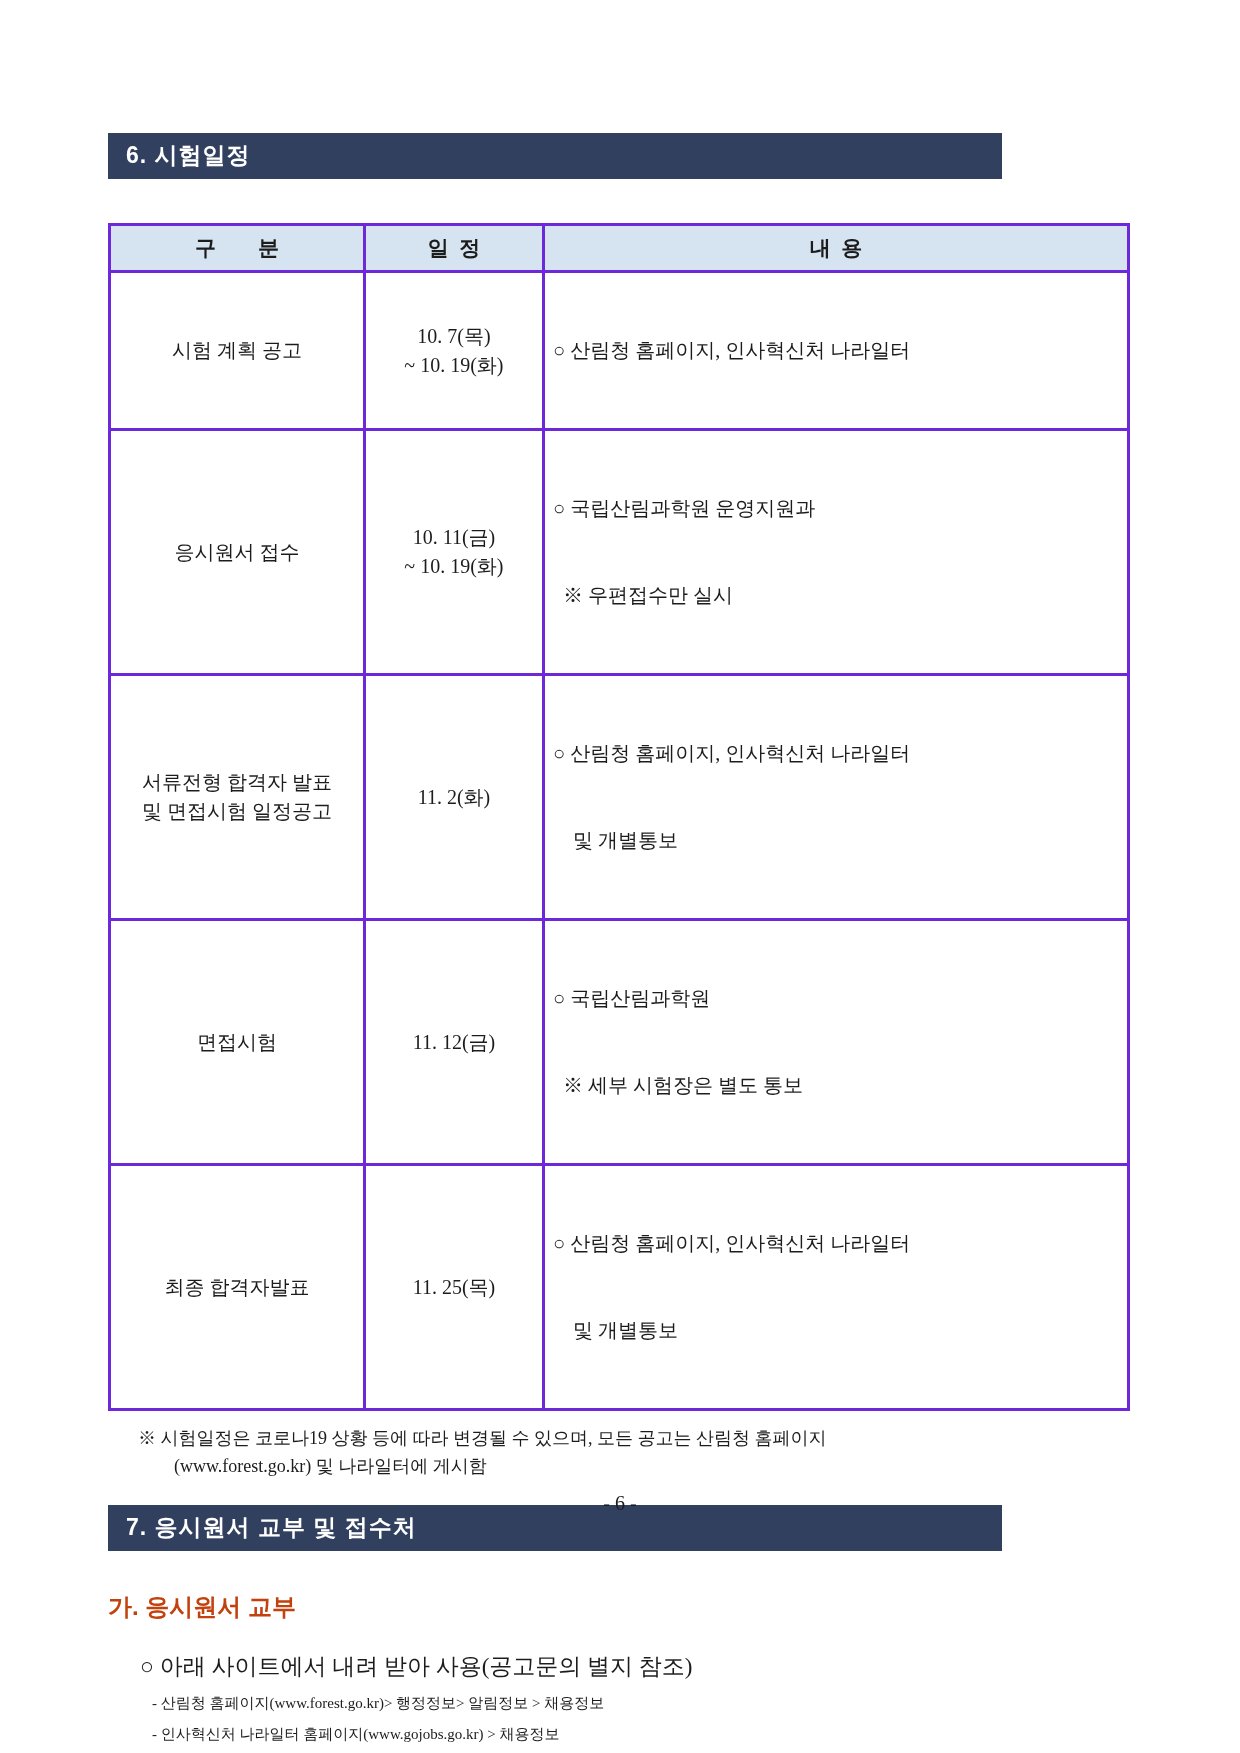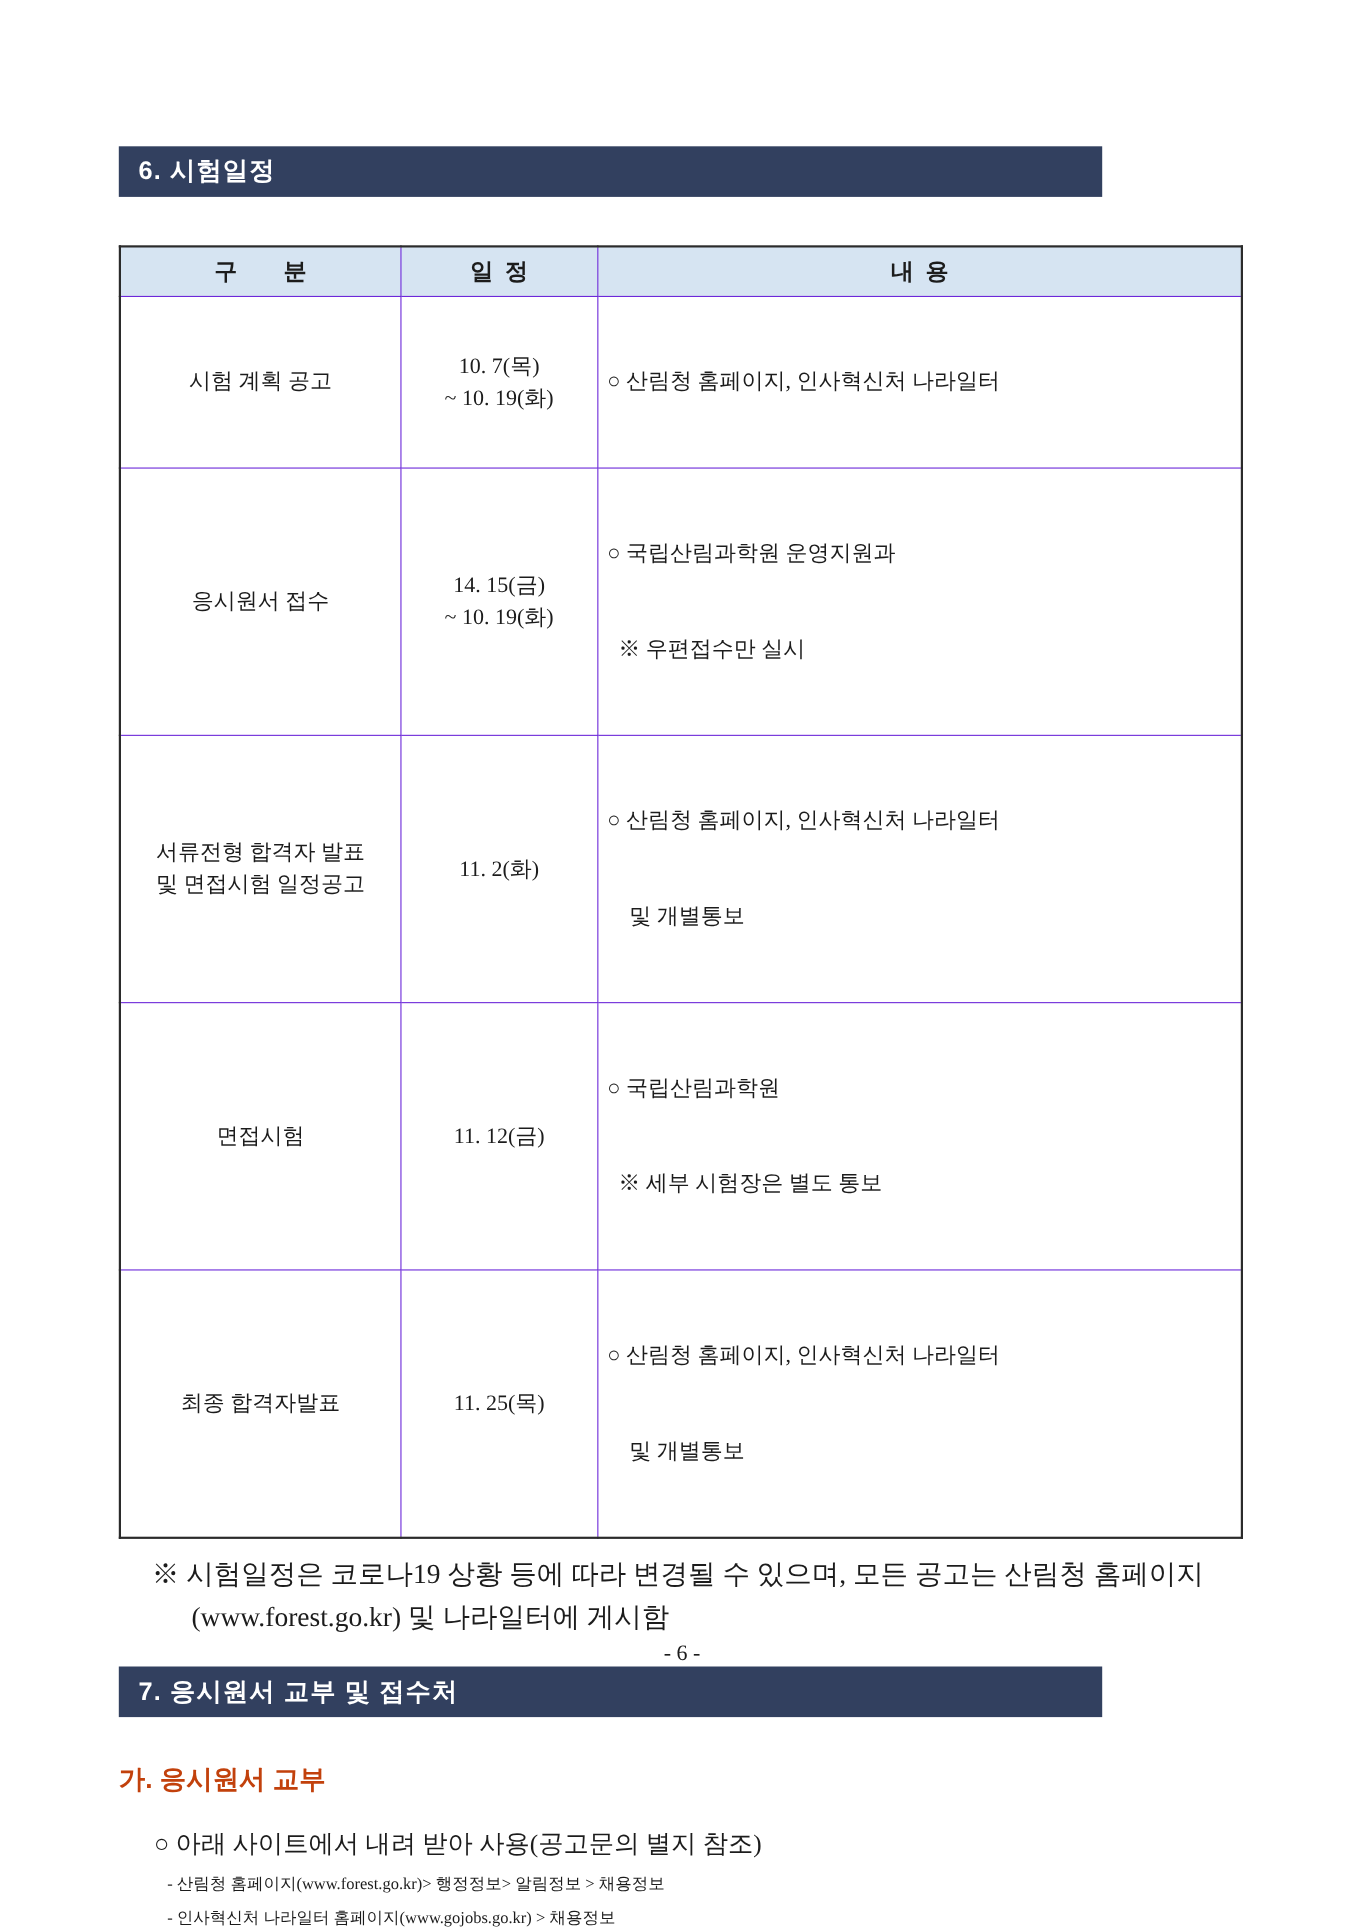--- a/index.html
+++ b/index.html
@@ -29,36 +29,36 @@
   }
   .banner-7 { margin-top:24px; }
 
   table.schedule {
     width:100%;
     border-collapse:collapse;
     margin-top:44px;
     font-size:20px;
     border:2px solid #2b2b2b;
   }
-  table.schedule th, table.schedule td { border:1px solid #6d28d9; }
+  table.schedule th, table.schedule td { border:3px solid #6d28d9; }
   table.schedule th {
     background:#d6e4f2;
     font-weight:bold;
     font-size:21px;
     padding:8px 6px;
     white-space:pre;
     text-align:center;
   }
   table.schedule td { padding:5px 8px; line-height:1.45; vertical-align:middle; }
   td.cat, td.sched { text-align:center; }
   td.cont { text-align:left; white-space:pre-wrap; padding-left:12px;margin-top:20px; }
 
   .tbl-note {
     margin:14px 0 0 30px;
-    font-size:25px;
+    font-size:18px;
     line-height:1.55;
   }
   .tbl-note .l2 { padding-left:36px; }
 
   .h-main {
     font-family:"Liberation Sans", sans-serif;
     font-weight:bold;
     font-size:24px;
     color:#c2410c;
   }
@@ -120,21 +120,21 @@
           </td>
           <td class="cont">
             <div>○ 산림청 홈페이지, 인사혁신처 나라일터</div>
           </td>
         </tr>
         <tr>
           <td class="cat">
             <div>응시원서 접수</div>
           </td>
           <td class="sched">
-            <div>14. 15(금)</div>
+            <div>10. 11(금)</div>
             <div>~ 10. 19(화)</div>
           </td>
           <td class="cont">
             <div>○ 국립산림과학원 운영지원과</div>
             <div>  ※ 우편접수만 실시</div>
           </td>
         </tr>
         <tr>
           <td class="cat">
             <div>서류전형 합격자 발표</div>

